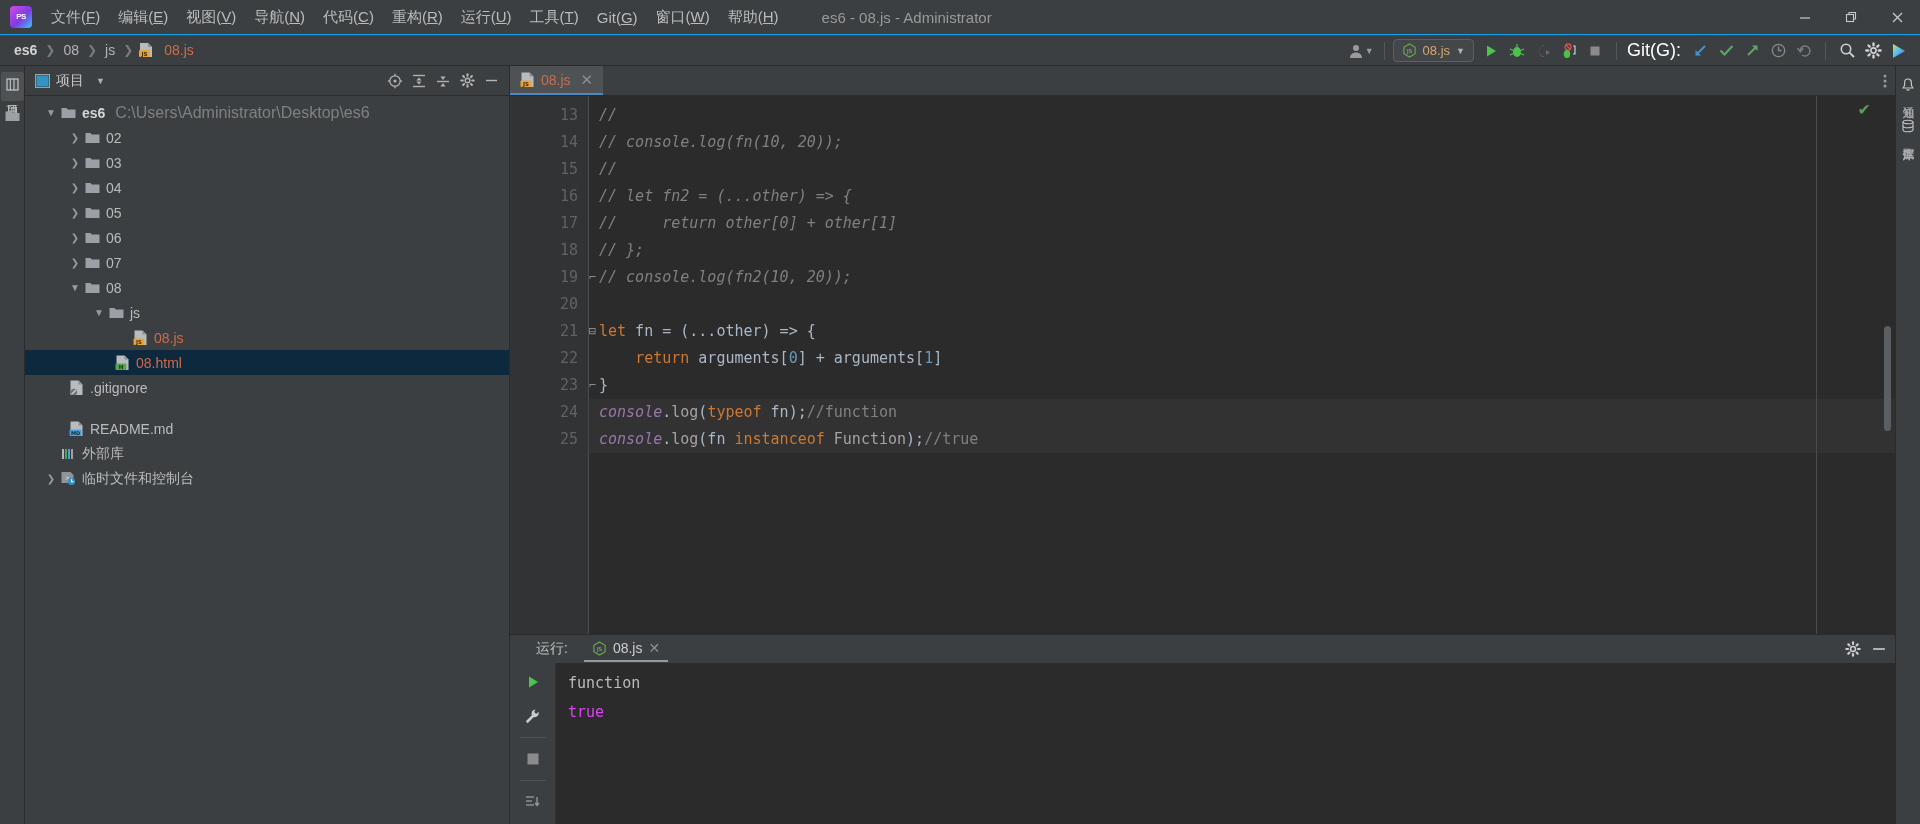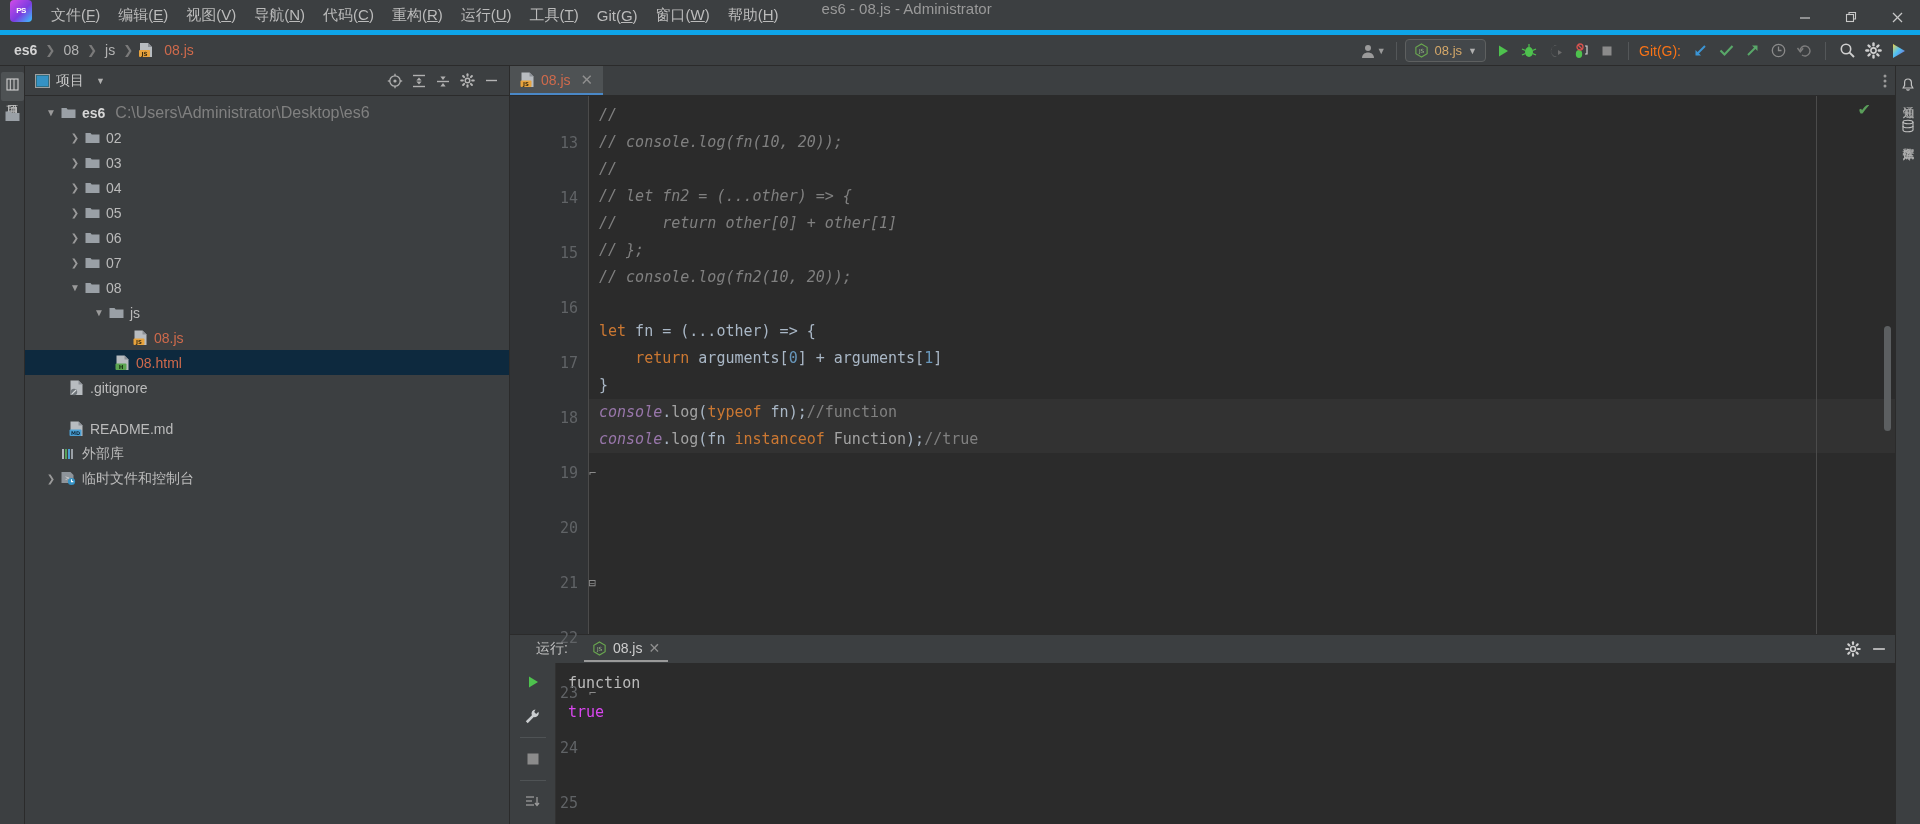--- a/index.html
+++ b/index.html
@@ -6,22 +6,22 @@
   html,body{
     width:1920px; height:824px; overflow:hidden;
     background:#3c3f41;
     font-family:"Liberation Sans", sans-serif;
     -webkit-font-smoothing:antialiased;
   }
   .app{ width:1920px; height:824px; display:flex; flex-direction:column; background:#3c3f41; }
 
   
   .titlebar{
-    height:35px; flex:0 0 35px; display:flex; 
-    background:#3c3f41; border-bottom:5px solid #0ea5e9; position:relative;
+    height:35px; flex:0 0 35px; display:flex; align-items:center;
+    background:#3c3f41; border-bottom:1px solid #0ea5e9; position:relative;
   }
   .app-logo{ width:22px; height:22px; margin:0 10px 0 10px; flex:0 0 22px; position:relative; }
   .logo-sq{
     width:22px;height:22px;border-radius:4px;
     background:linear-gradient(135deg,#d24ce8 0%,#7d3ce0 55%,#38c5ff 100%);
     display:flex;align-items:center;justify-content:center;
   }
   .logo-sq b{ color:#fff; font-size:8px; line-height:1; letter-spacing:-0.5px; font-weight:700;}
   .menu{ display:flex; align-items:center; }
   .menu-item{
@@ -45,21 +45,21 @@
   .crumb.file{ color:#cf6a4c; }
   .crumb-sep{ color:#7a7a7a; font-size:12px; padding:0 4px; }
   .nav-right{ position:absolute; right:8px; top:0; height:31px; display:flex; align-items:center; gap:0px; }
   .tb-sep{ width:1px;height:18px;background:#545759;margin:0 8px; }
   .tb-btn{ width:26px;height:24px;display:flex;align-items:center;justify-content:center;border-radius:3px;}
   .runcfg{
     display:flex;align-items:center;gap:6px;height:23px;padding:0 8px;
     border:1px solid #5e6060;border-radius:4px;background:#43474a;margin-right:4px;
   }
   .runcfg .lbl{ color:#d6a96a;font-size:13px;}
-  .gitlbl{ color:#f97316;font-size:14px;margin:0 6px 0 2px;}
+  .gitlbl{ color:#ffffff;font-size:18px;margin:0 6px 0 2px;}
 
   
   .middle{ flex:1 1 auto; display:flex; min-height:0; }
 
   .leftbar{
     width:25px; flex:0 0 25px; background:#3c3f41; border-right:1px solid #2b2b2b;
     display:flex; flex-direction:column; align-items:center; padding-top:6px;
   }
   .vtab{
     writing-mode:vertical-rl; color:#c0c0c0; font-size:12px; padding:6px 3px;
@@ -98,21 +98,21 @@
   }
   .etab .x{ color:#8f8f8f;font-size:15px;margin-left:4px;}
   .tabsbar .kebab{ position:absolute;right:8px;top:0;height:30px;display:flex;align-items:center;color:#9a9a9a;}
 
   .editwrap{ flex:1 1 auto; display:flex; min-height:0; position:relative; background:#2b2b2b;}
   .gutter{
     width:78px;flex:0 0 78px;background:#313335;color:#606366;
     font-family:"DejaVu Sans Mono", monospace; font-size:15px; text-align:right;
     padding-top:6px; position:relative;
   }
-  .gl{ height:27px;line-height:27px;padding-right:10px;position:relative;margin-top:28px;}
+  .gl{ height:27px;line-height:27px;padding-right:10px;position:relative;}
   .gl .fold{ position:absolute;right:-8px;top:6px;color:#8a8a8a;font-size:12px;line-height:15px;}
   .code{
     flex:1 1 auto; position:relative; overflow:hidden; padding-top:6px;
     font-family:"DejaVu Sans Mono", monospace; font-size:15px; color:#a9b7c6;
     border-left:1px solid #4b4b4b;
   }
   .cl{ height:27px;line-height:27px;padding-left:10px;white-space:pre;}
   .cl.hl{ background:#323232; }
   .cmt{ color:#808080;font-style:italic;}
   .kw{ color:#cc7832;}

